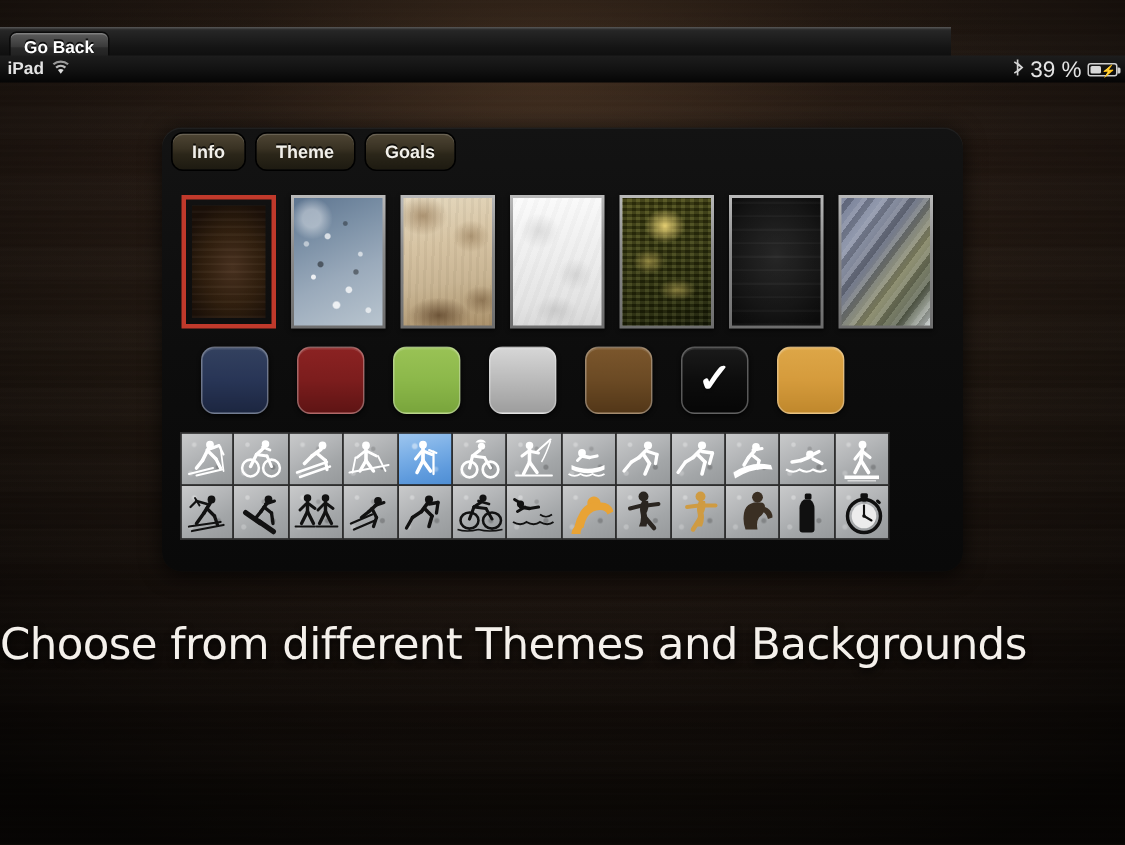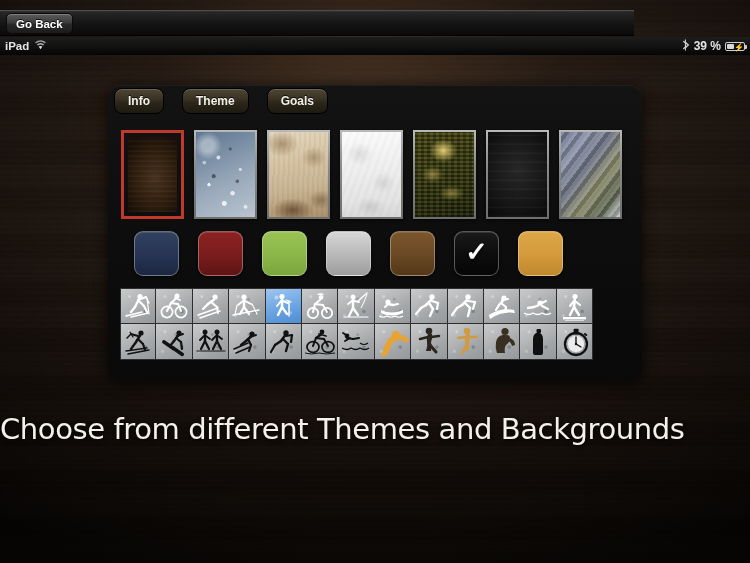--- a/index.html
+++ b/index.html
@@ -41,36 +41,36 @@
     color: #e4e4e4;
     font-size: 11.5px;
     display: flex; align-items: center;
     z-index: 40;
     margin-top: 37px;
   }
   .sb-left { display: flex; align-items: center; gap: 5px; padding-left: 5px; }
   .sb-center { position: absolute; left: 0; right: 0; text-align: center; font-weight: bold; font-size: 11.5px; letter-spacing: .1px; }
   .sb-right { position: absolute; right: 5px; display: flex; align-items: center; gap: 4px; }
   .sb-label { font-weight: bold; font-size: 11.5px; }
-  .sb-pct { font-size: 12px; font-weight: bold; }
+  .sb-pct { font-size: 15px; font-weight: normal; }
   .batt {
     width: 20px; height: 9px;
     border: 1px solid #cfcfcf; border-radius: 2px;
     position: relative; display: inline-block;
   }
   .batt::after {
     content:""; position: absolute; right: -3px; top: 2.5px;
     width: 2px; height: 4px; background: #cfcfcf; border-radius: 0 1px 1px 0;
   }
   .batt-fill { position: absolute; left: 1px; top: 1px; bottom: 1px; width: 7px; background: #d8d8d8; border-radius: 1px; }
   .batt-bolt { position:absolute; left:8px; top:0px; font-size:8px; color:#d8d8d8; line-height:9px; }
 
   
   #nav-bar {
-    position: absolute; top: 10px; left: 0;
+    position: absolute; top: 18px; left: 0;
     width: 634px; height: 26px;
     background: linear-gradient(180deg, #3b3b3b 0%, #262626 10%, #141414 55%, #0a0a0a 100%);
     border-bottom: 1px solid #000;
     box-shadow: inset 0 1px 0 rgba(255,255,255,0.12);
     z-index: 35;
   }
   #go-back-btn {
     position: absolute; left: 6px; top: 3px;
     height: 21px; padding: 0 9px;
     display: flex; align-items: center;
@@ -99,21 +99,21 @@
     width: 534px; height: 296px;
     background: linear-gradient(180deg, #131313 0%, #0d0d0d 50%, #090909 100%);
     border-radius: 13px;
     box-shadow: 0 2px 14px rgba(0,0,0,0.75), inset 0 1px 0 rgba(255,255,255,0.05);
     z-index: 20;
   }
 
   
   #tab-bar {
     position: absolute; left: 6px; top: 3px;
-    display: flex; gap: 18px;
+    display: flex; gap: 6px;
   }
   .tab {
     height: 26px; min-width: 50px;
     padding: 0 13px;
     display: flex; align-items: center; justify-content: center;
     background: linear-gradient(180deg, #4e4534 0%, #393223 42%, #2b2619 58%, #1d1a11 100%);
     border: 1px solid #000; border-radius: 8px;
     color: #f2f0ea; font-size: 12px; font-weight: bold;
     text-shadow: 0 -1px 0 rgba(0,0,0,0.75);
     box-shadow: inset 0 1px 0 rgba(255,255,255,0.16);

